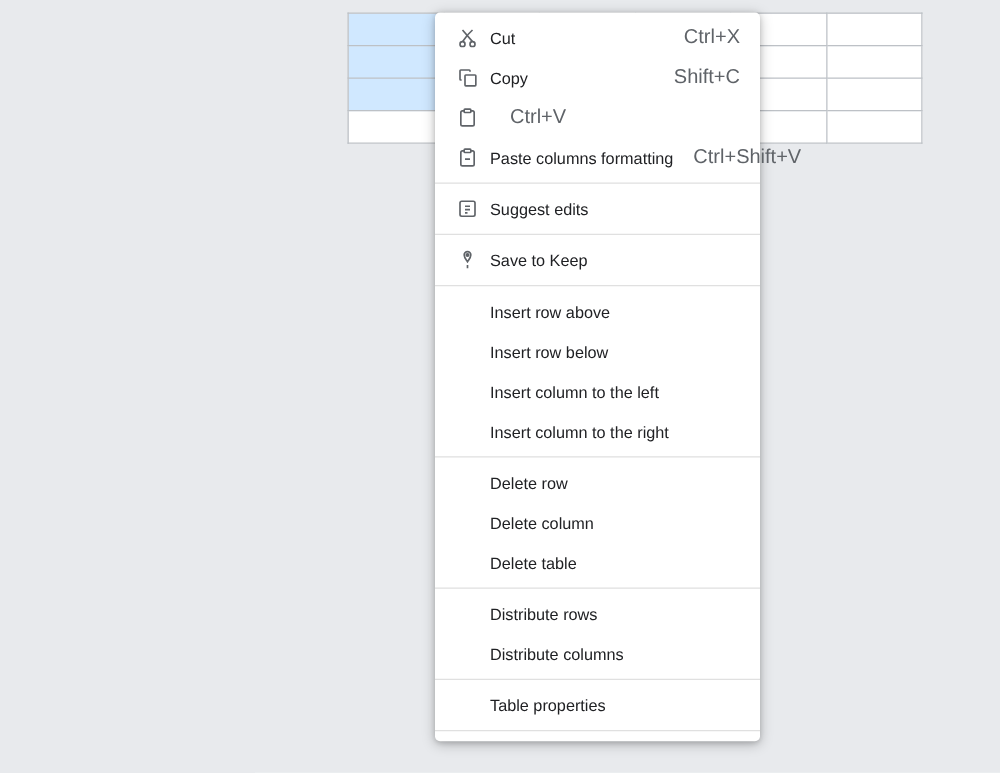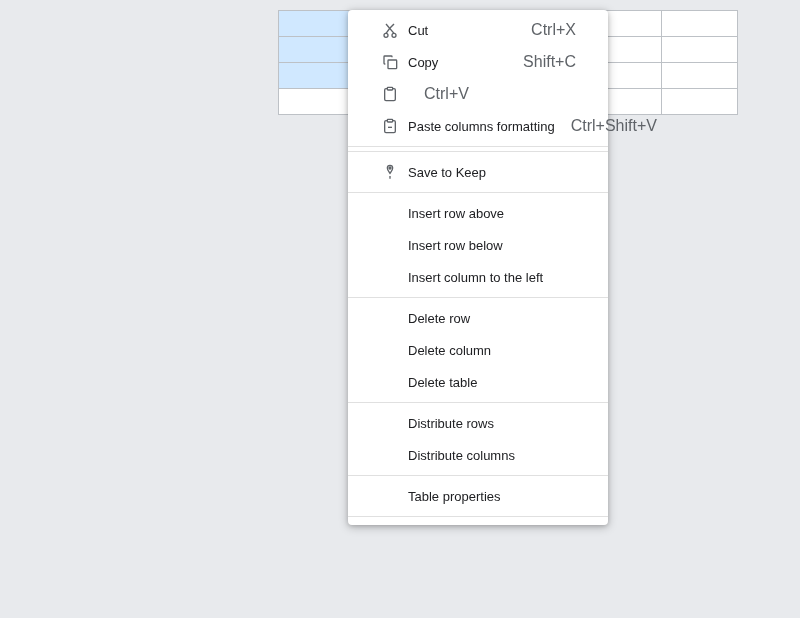--- a/index.html
+++ b/index.html
@@ -60,21 +60,21 @@
       background-color: #fff;
       border-radius: 4px;
       box-shadow: 0 2px 10px rgba(0,0,0,0.25), 0 1px 4px rgba(0,0,0,0.15);
       padding: 4px 0;
       z-index: 100;
     }
 
     .menu-item {
       display: flex;
       align-items: center;
-      padding: 6px 32px;
+      padding: 6px 16px;
       cursor: pointer;
       font-size: 13px;
       color: #202124;
       min-height: 32px;
       position: relative;
     }
 
     .menu-item .item-icon {
       width: 20px;
       margin-right: 8px;
@@ -197,20 +197,31 @@
         <line x1="9" y1="14" x2="15" y2="14"></line>
       </svg>
     </span>
     <span class="item-label">Paste columns formatting</span>
     <span class="item-shortcut">Ctrl+Shift+V</span>
   </div>
 
 
   <div class="menu-divider"></div>
 
+  <div class="menu-item">
+    <span class="item-icon">
+      <svg class="icon-svg" viewBox="0 0 24 24" fill="none" stroke="#5f6368" stroke-width="2">
+        <rect x="3" y="3" width="18" height="18" rx="2"></rect>
+        <line x1="9" y1="9" x2="15" y2="9"></line>
+        <line x1="9" y1="13" x2="15" y2="13"></line>
+        <line x1="9" y1="17" x2="12" y2="17"></line>
+      </svg>
+    </span>
+    <span class="item-label">Suggest edits</span>
+  </div>
 
   <div class="menu-divider"></div>
 
   <div class="menu-item">
     <span class="item-icon">
       <svg class="icon-svg" viewBox="0 0 24 24" fill="none" stroke="#5f6368" stroke-width="2">
         <path d="M12 2a4 4 0 014 4c0 3-2 5-4 8-2-3-4-5-4-8a4 4 0 014-4z"></path>
         <circle cx="12" cy="6" r="1.5" fill="#5f6368"></circle>
         <line x1="12" y1="18" x2="12" y2="22"></line>
       </svg>
@@ -228,20 +239,24 @@
   <div class="menu-item">
     <span class="item-icon"></span>
     <span class="item-label">Insert row below</span>
   </div>
 
   <div class="menu-item">
     <span class="item-icon"></span>
     <span class="item-label">Insert column to the left</span>
   </div>
 
+  <div class="menu-item">
+    <span class="item-icon"></span>
+    <span class="item-label">Insert column to the right</span>
+  </div>
 
   <div class="menu-divider"></div>
 
   <div class="menu-item">
     <span class="item-icon"></span>
     <span class="item-label">Delete row</span>
   </div>
 
   <div class="menu-item">
     <span class="item-icon"></span>

